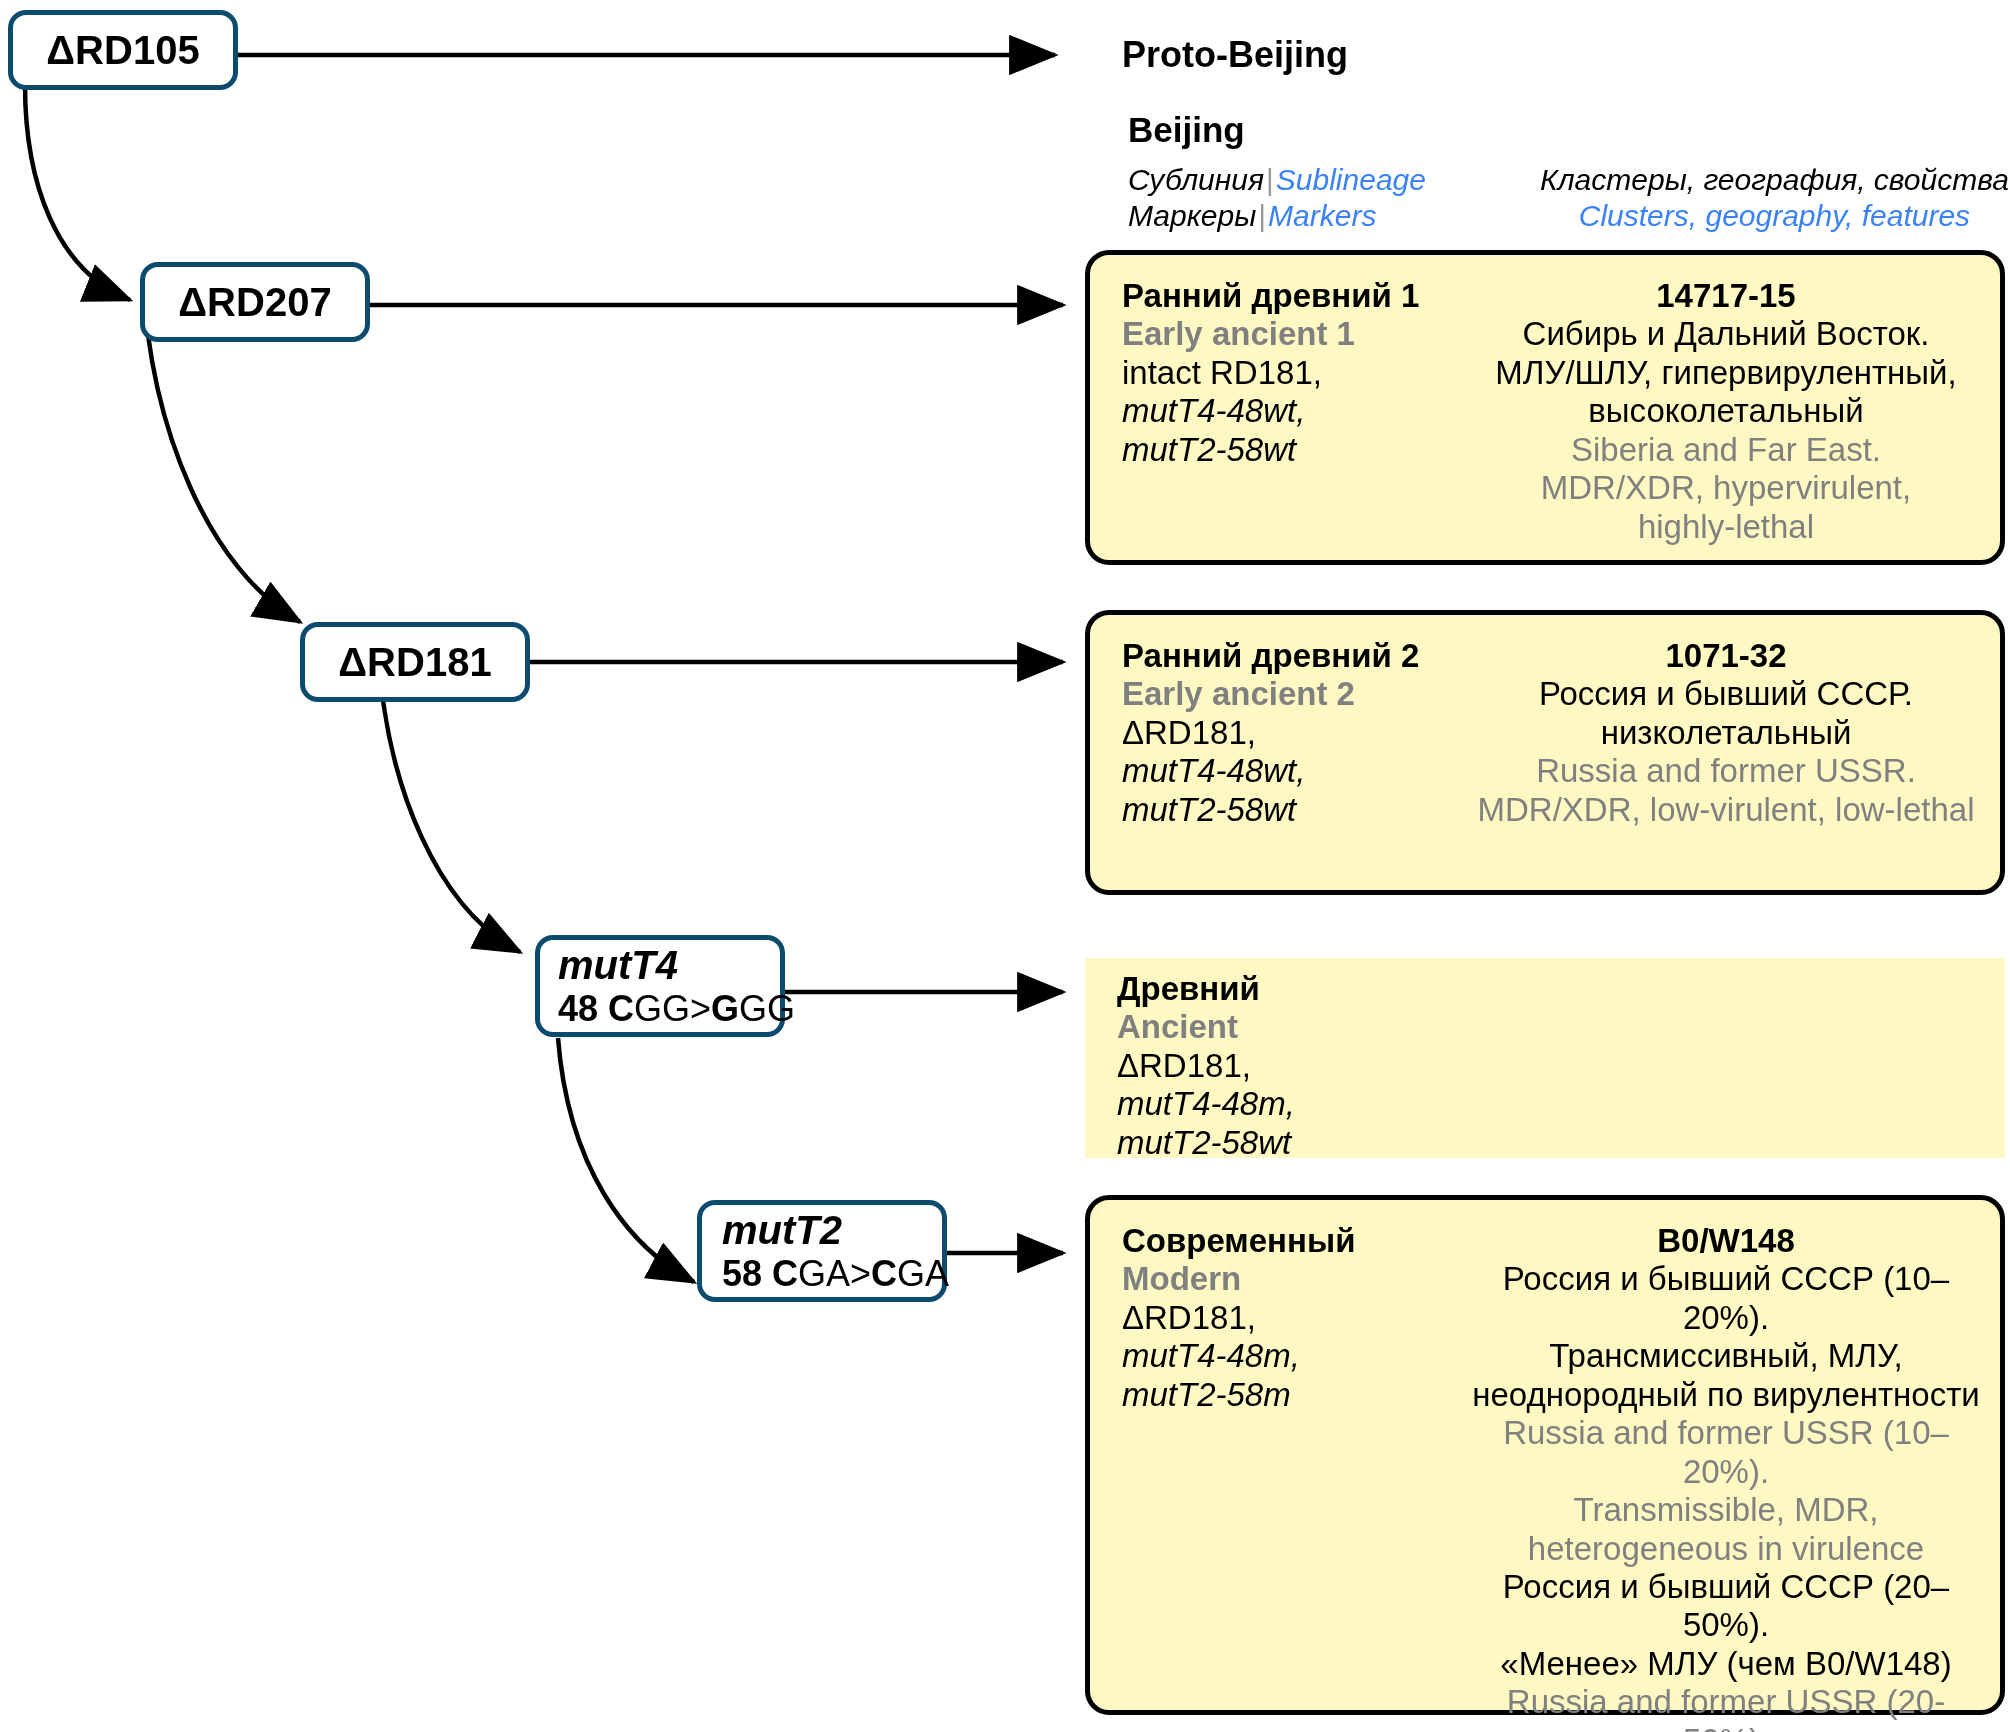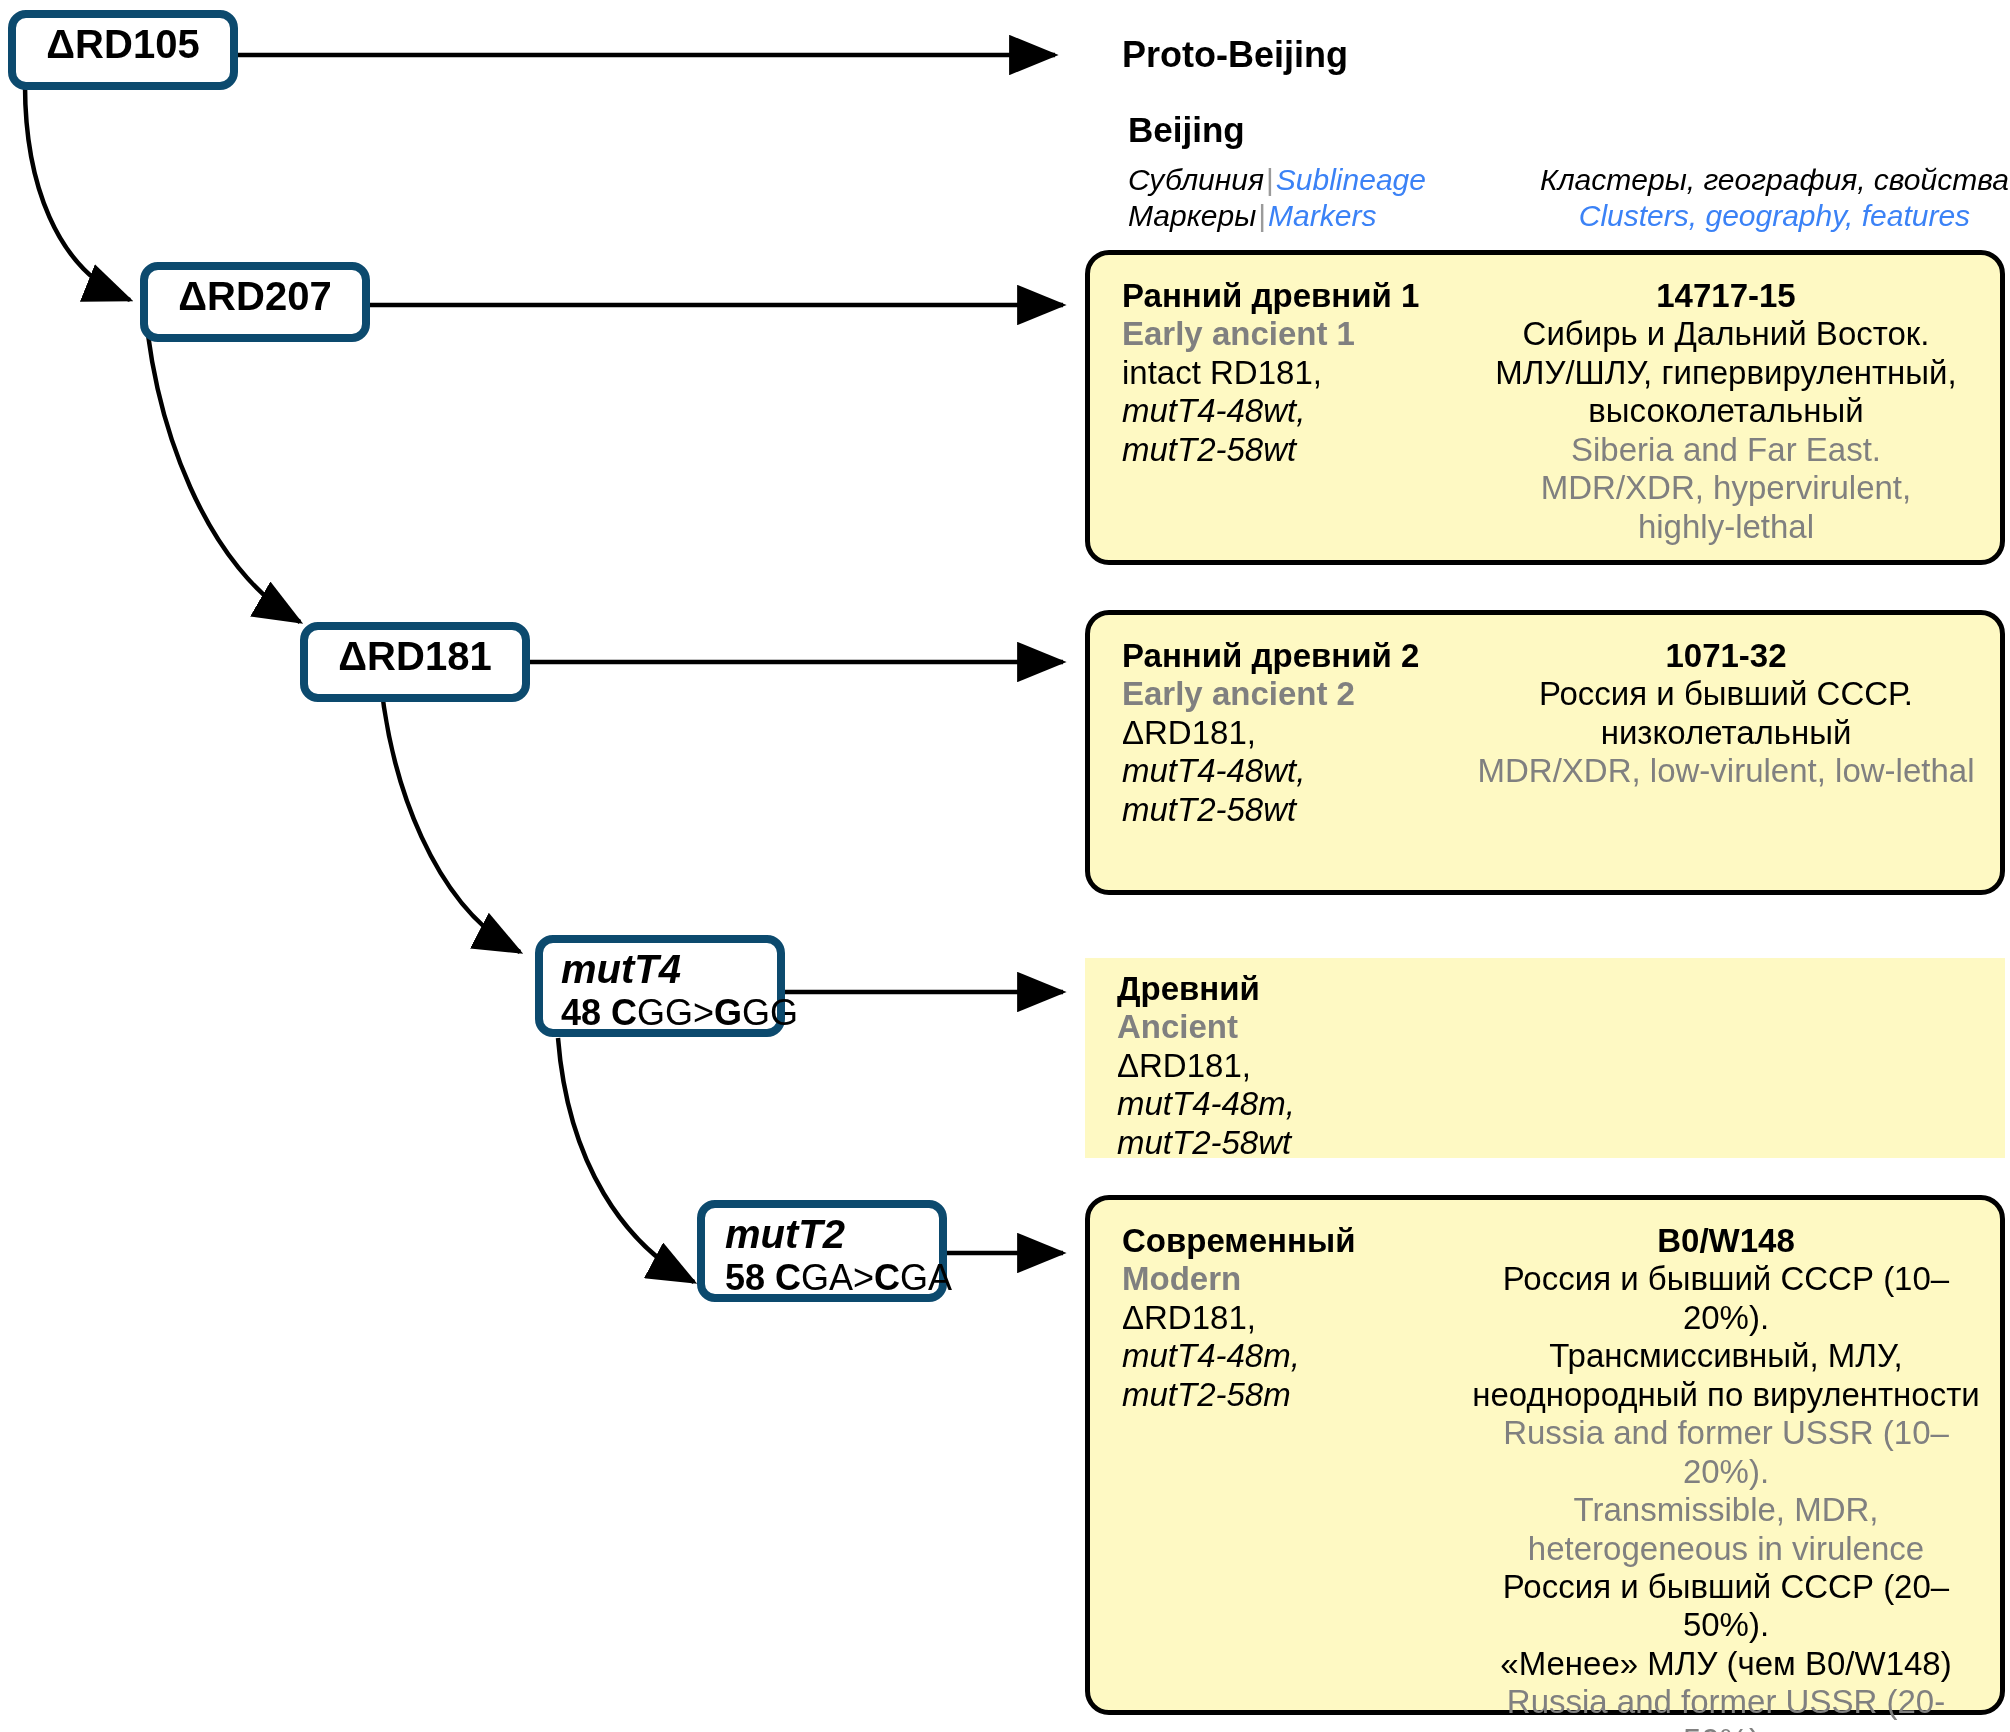--- a/index.html
+++ b/index.html
@@ -23,26 +23,26 @@
     left: 0; top: 0;
     width: 2010px;
     height: 1732px;
     pointer-events: none;
   }
 
   
   .node {
     position: absolute;
     box-sizing: border-box;
-    border: 8px solid #0c4a6e;
+    border: 5px solid #0c4a6e;
     border-radius: 18px;
     background: #fff;
     display: flex;
     flex-direction: column;
-    justify-content: flex-start;
+    justify-content: center;
     padding: 4px 18px;
   }
   .node-title {
     font-size: 40px;
     font-weight: bold;
     line-height: 1.12;
     white-space: nowrap;
   }
   .node-title.italic { font-style: italic; }
   .node-sub {
@@ -220,20 +220,21 @@
         <div class="ln bold">Ранний древний 2</div>
         <div class="ln bold gray">Early ancient 2</div>
         <div class="ln">ΔRD181,</div>
         <div class="ln ital">mutT4-48wt,</div>
         <div class="ln ital">mutT2-58wt</div>
       </div>
       <div class="col-right">
         <div class="ln bold">1071-32</div>
         <div class="ln">Россия и бывший СССР.</div>
         <div class="ln">низколетальный</div>
+        <div class="ln gray">Russia and former USSR.</div>
         <div class="ln gray">MDR/XDR, low-virulent, low-lethal</div>
       </div>
     </div>
   </div>
 
   <div class="panel borderless" style="left:1085px; top:958px; width:920px; height:200px;">
     <div class="panel-inner">
       <div class="col-left" style="top:12px;">
         <div class="ln bold">Древний</div>
         <div class="ln bold gray">Ancient</div>

